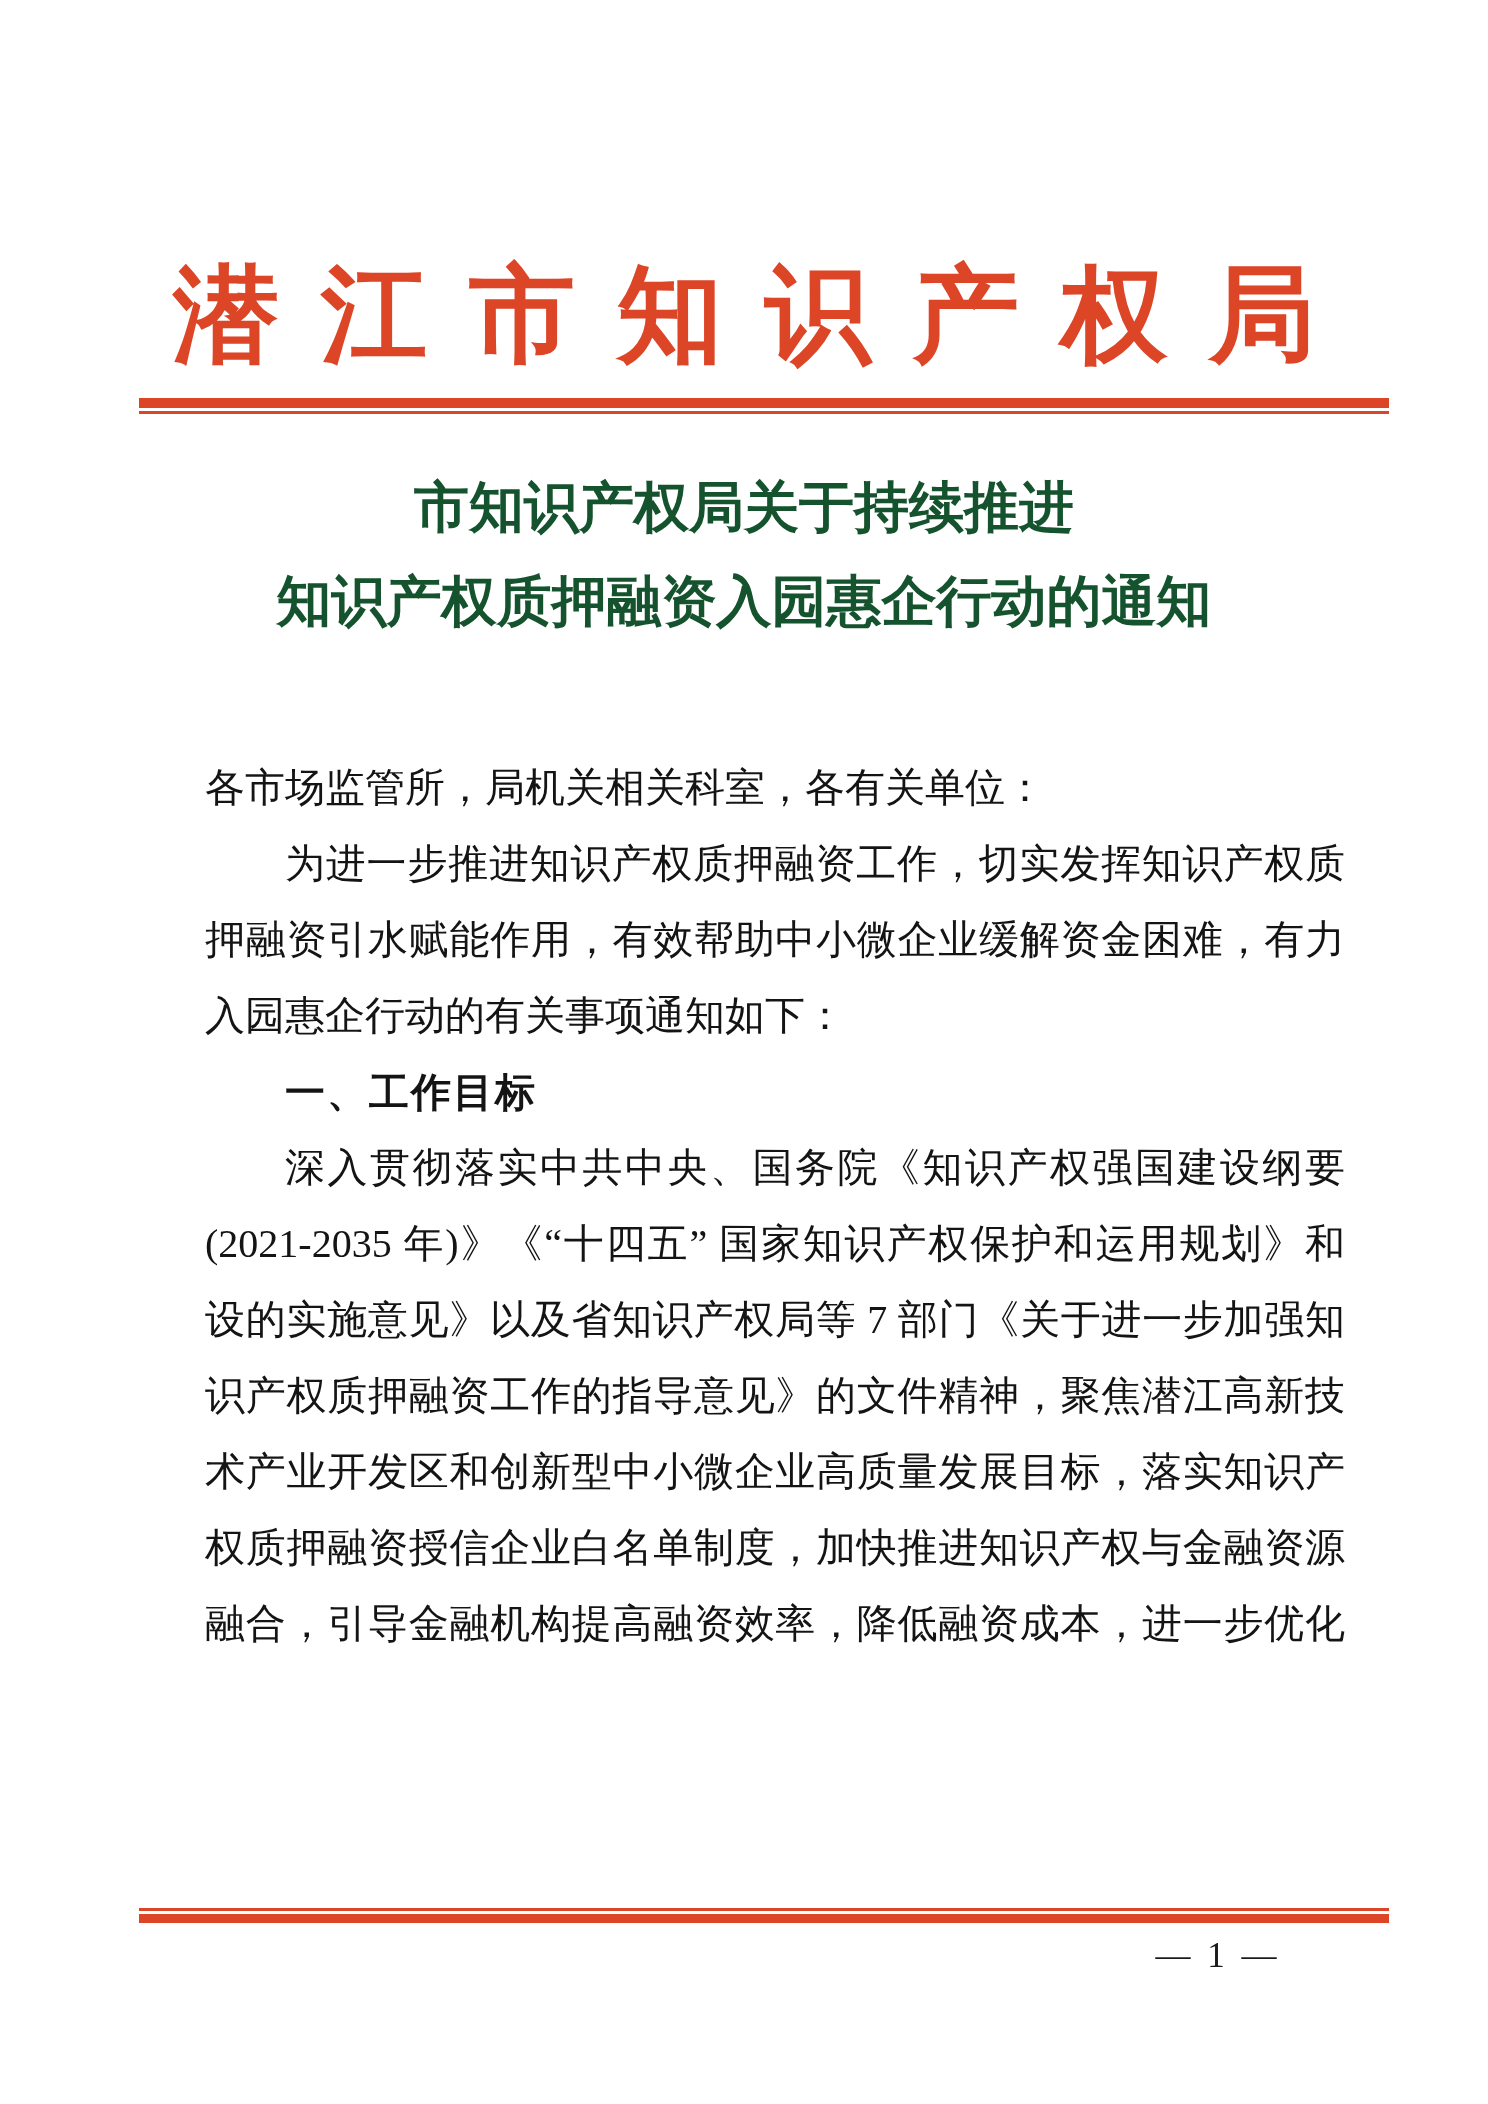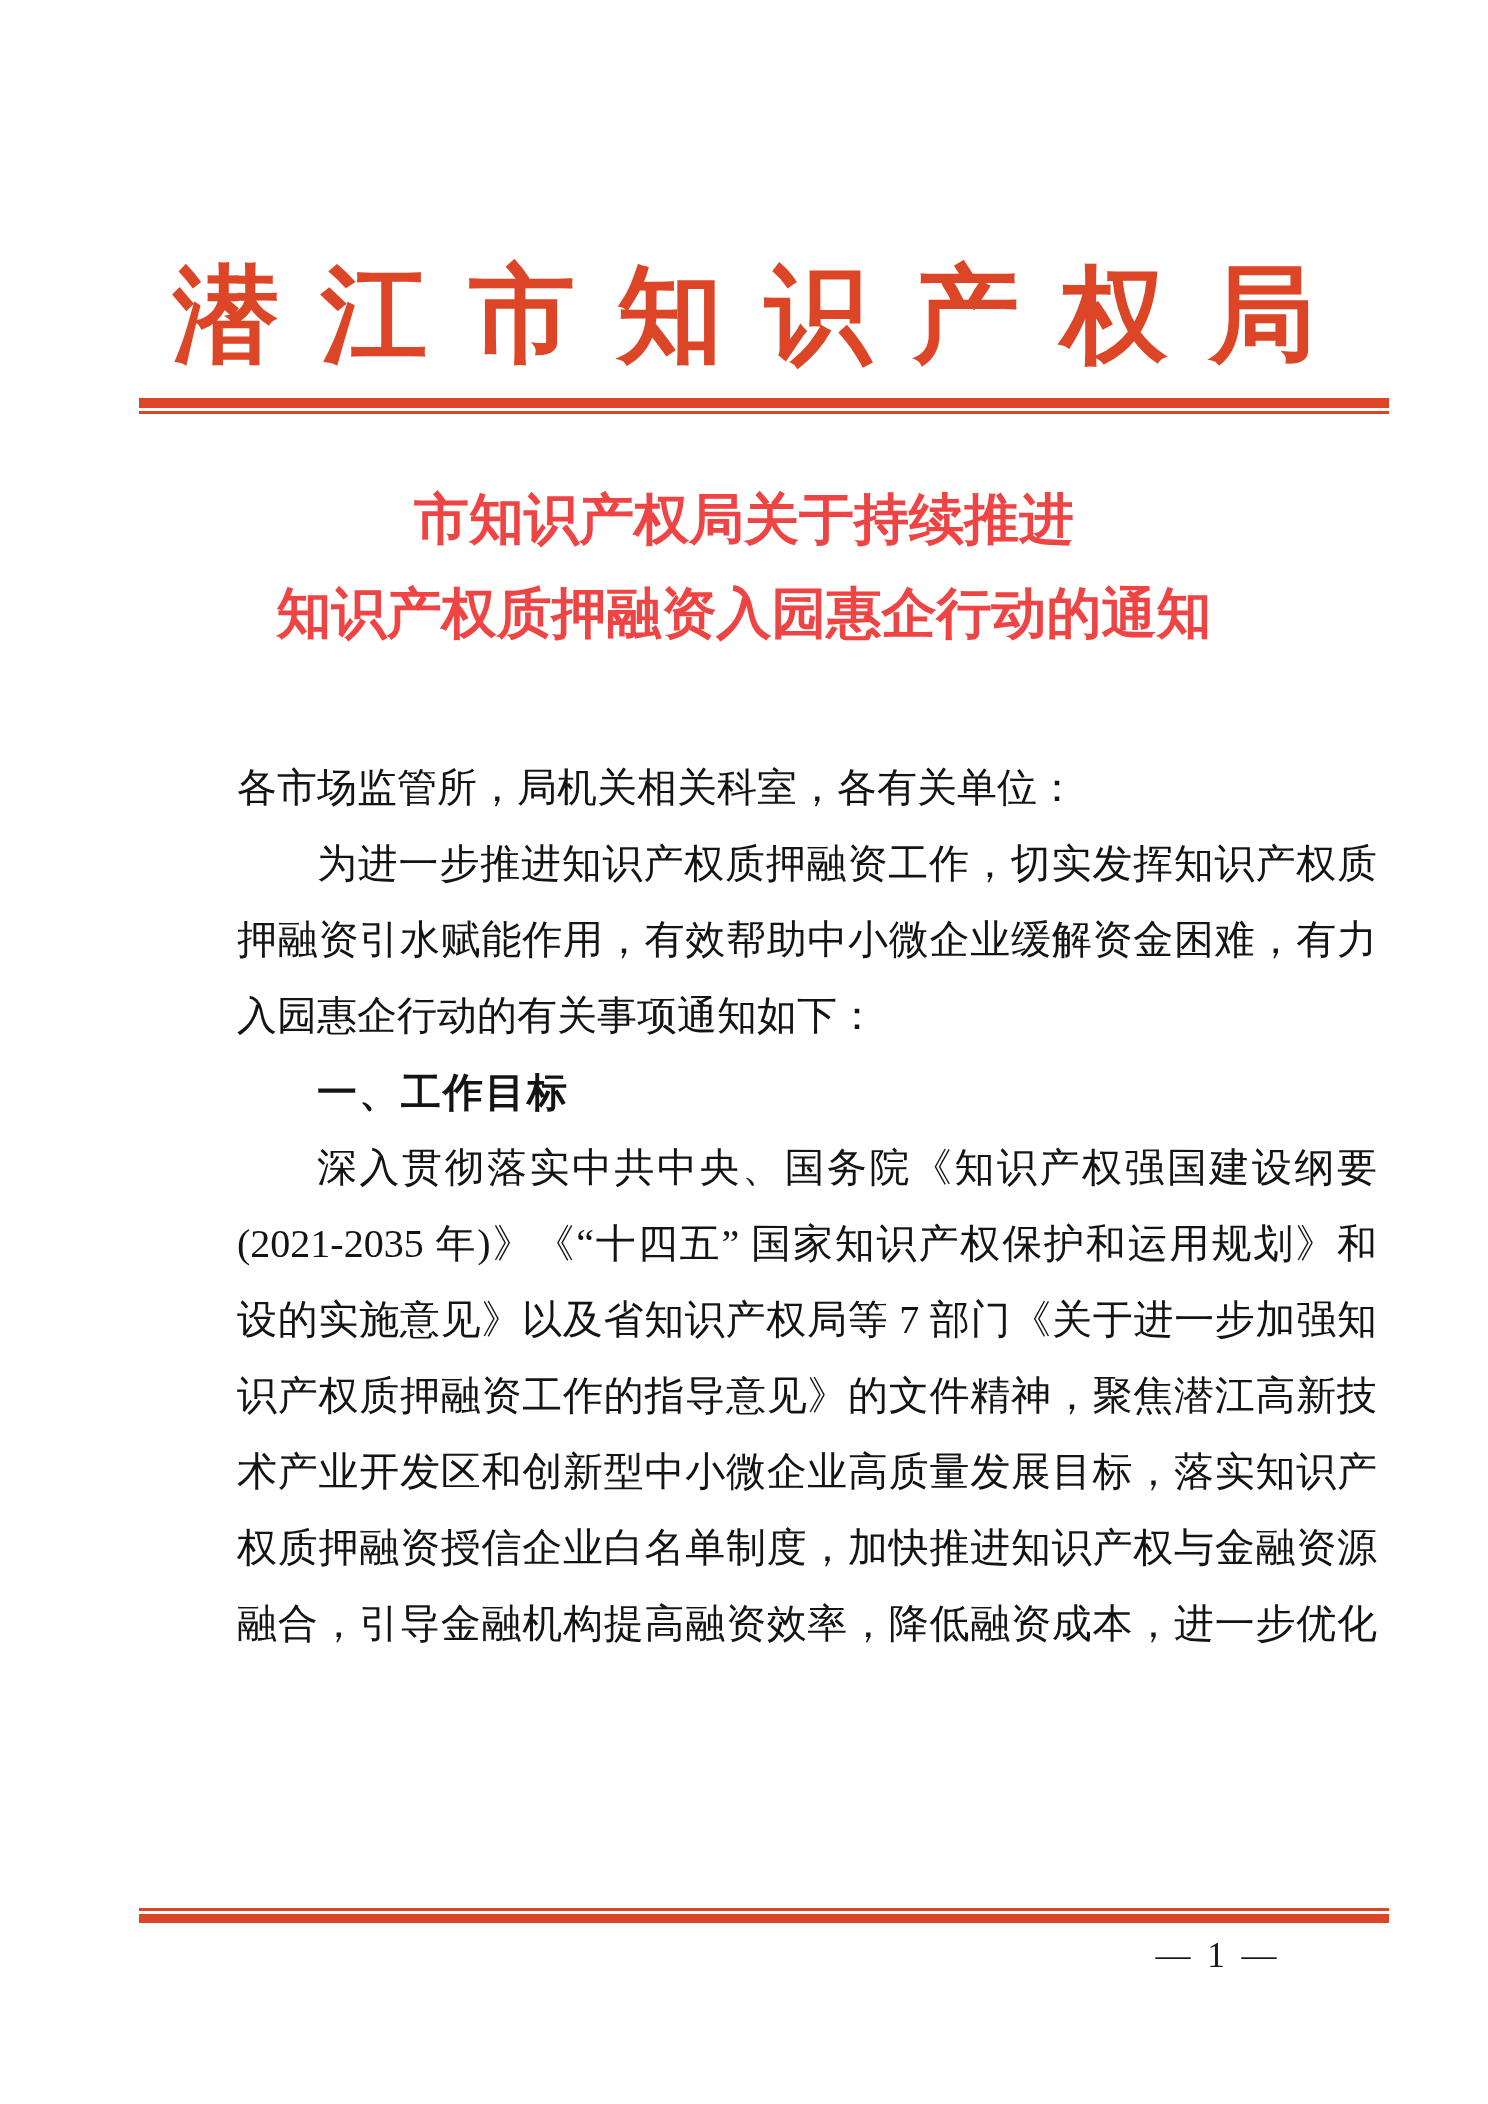--- a/index.html
+++ b/index.html
@@ -39,39 +39,38 @@
   .rule-top .thick { height: 10px; background: var(--accent); }
   .rule-top .gap   { height: 3px;  background: #ffffff; }
   .rule-top .thin  { height: 3px;  background: var(--accent); }
   .rule-bottom { top: 1908px; }
   .rule-bottom .thin  { height: 3px;  background: var(--accent); }
   .rule-bottom .gap   { height: 3px;  background: #ffffff; }
   .rule-bottom .thick { height: 9px;  background: var(--accent); }
   
   .doc-title {
     position: absolute;
-    top: 473px;
+    top: 461px;
     left: 0;
     right: 0;
     text-align: center;
     font-size: 55px;
     line-height: 94px;
     font-weight: 700;
-    color: #ef4444;
+    color: #14532d;
   }
   
   .body-block {
     position: absolute;
     top: 750px;
     left: 205px;
     width: 1140px;
     font-size: 40px;
     line-height: 76px;
     color: var(--ink);
-    margin-left: 32px;
   }
   .line { height: 76px; white-space: nowrap; }
   .line.justify {
     white-space: normal;
     text-align: justify;
     text-align-last: justify;
   }
   .line.indent { text-indent: 2em; }
   .line.heading {
     font-family: "Liberation Sans", "DejaVu Sans", sans-serif;

